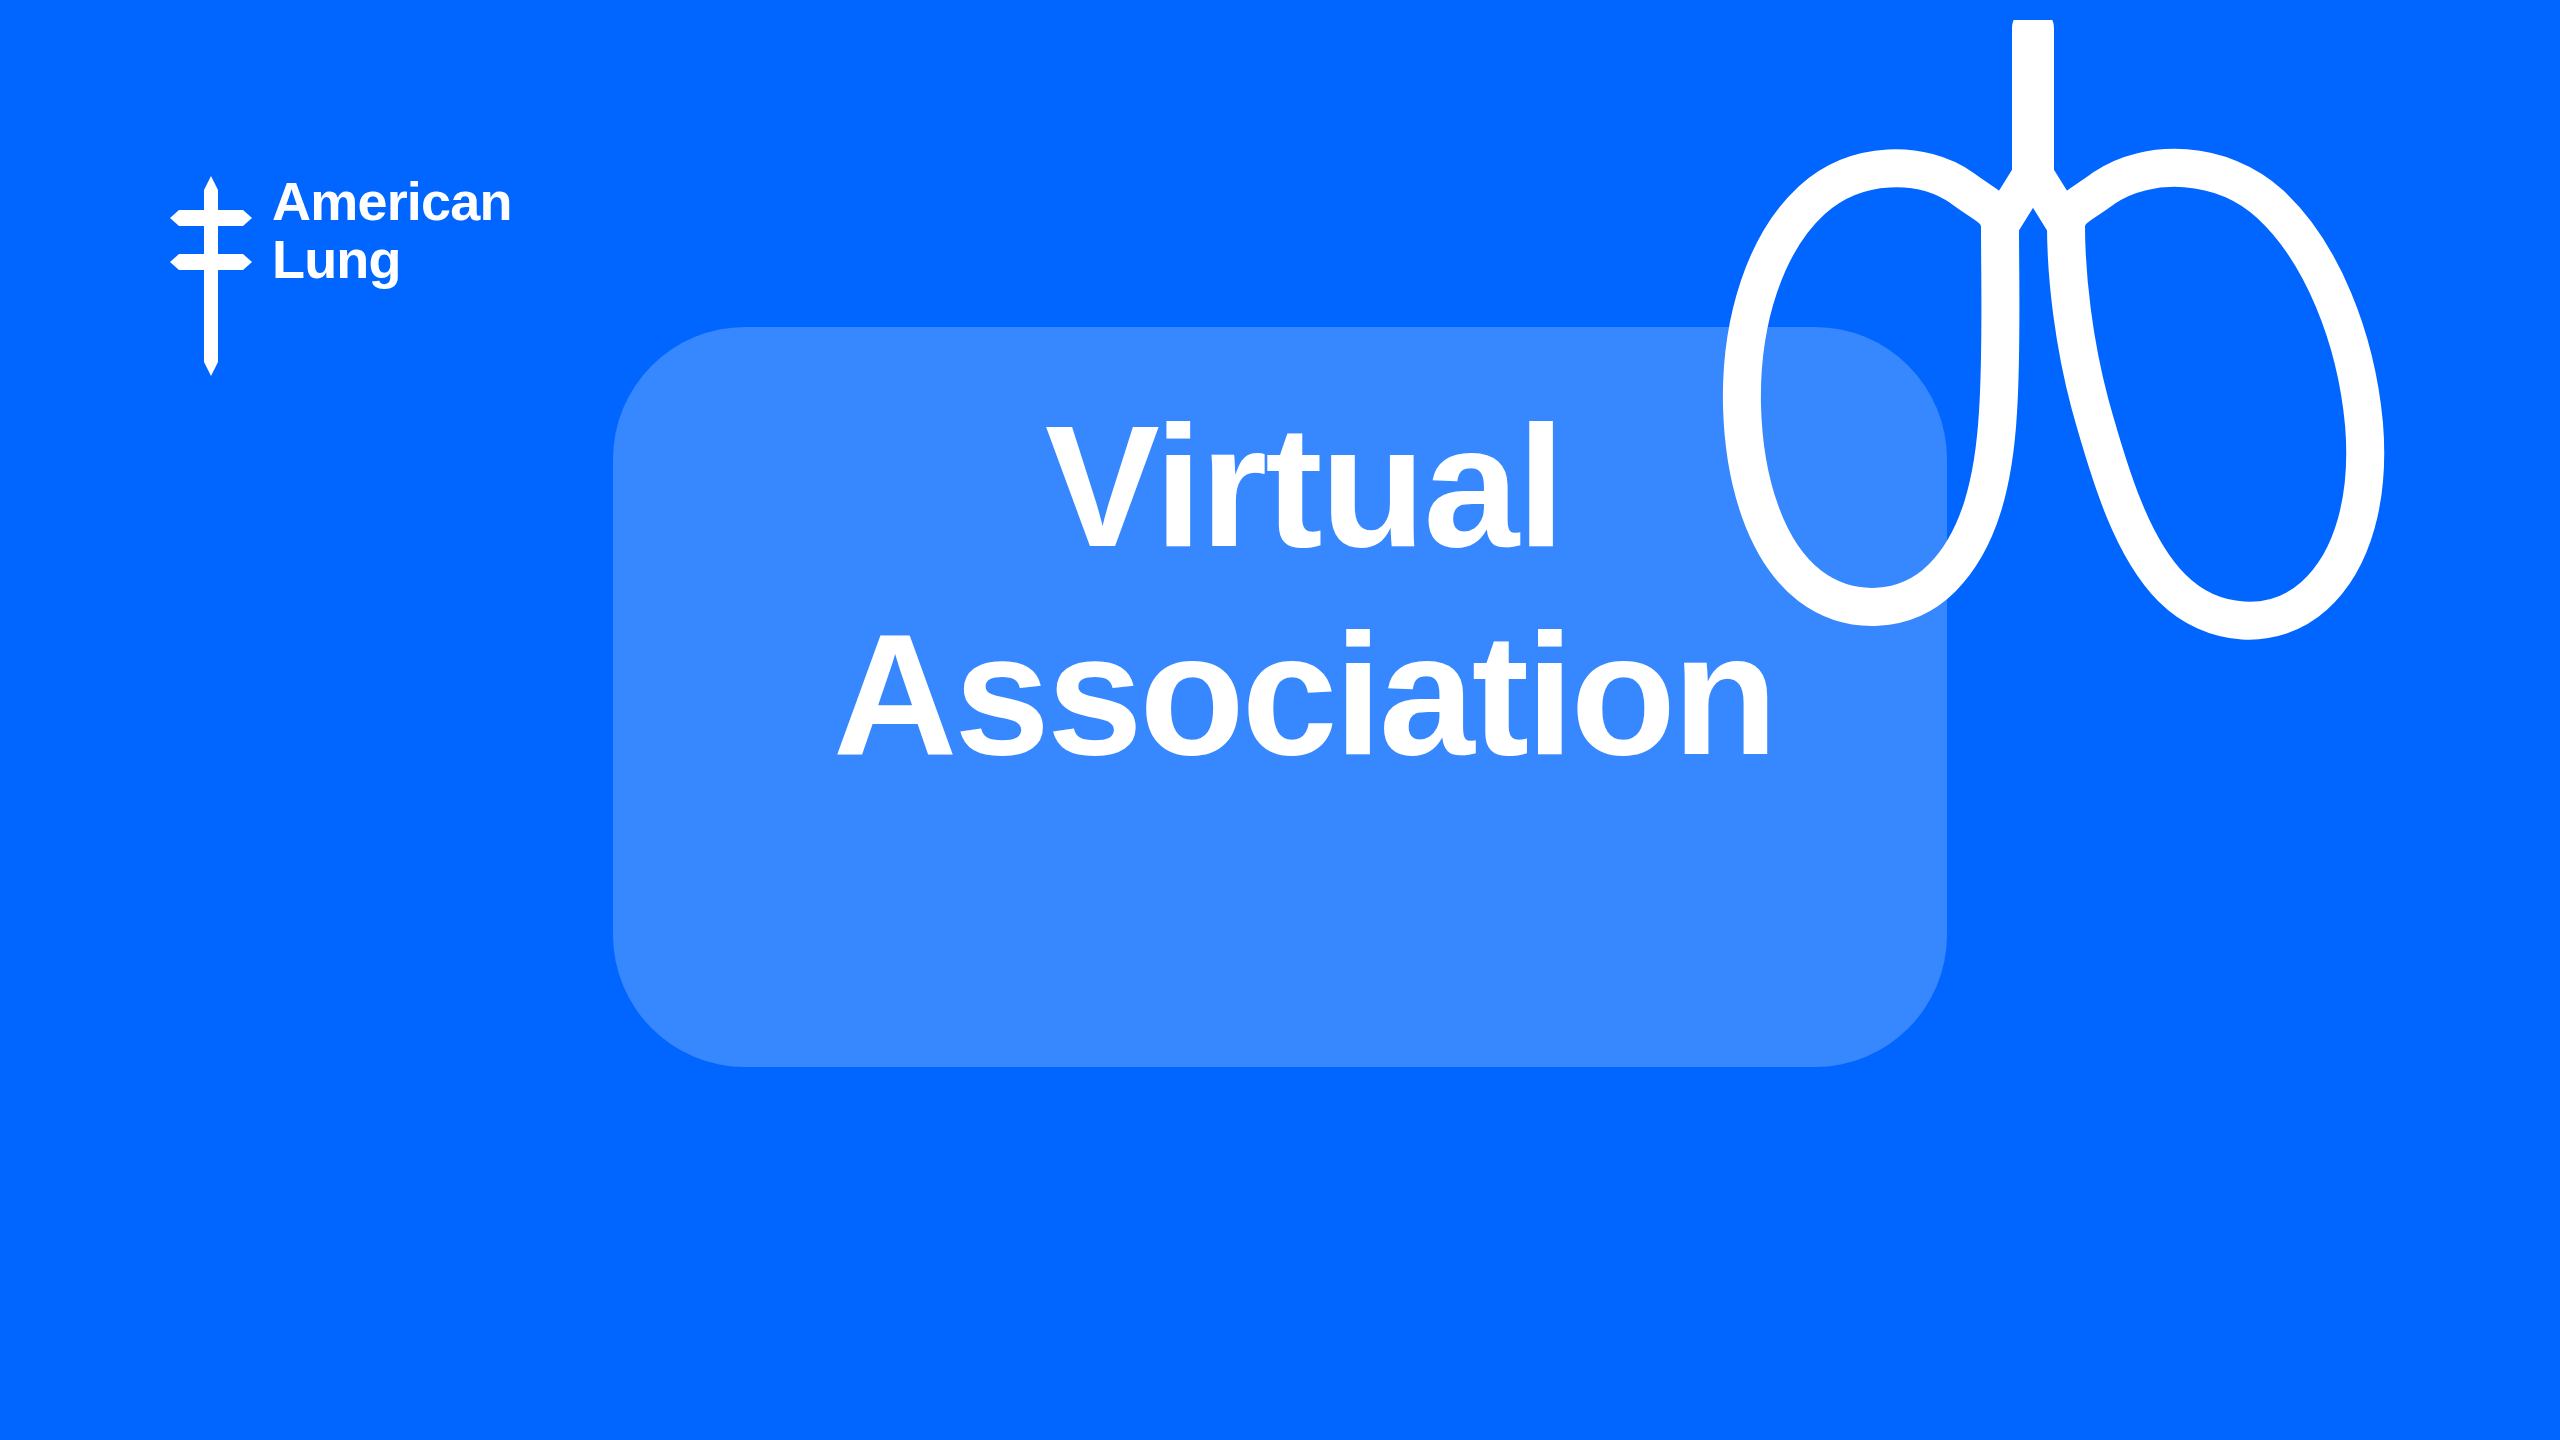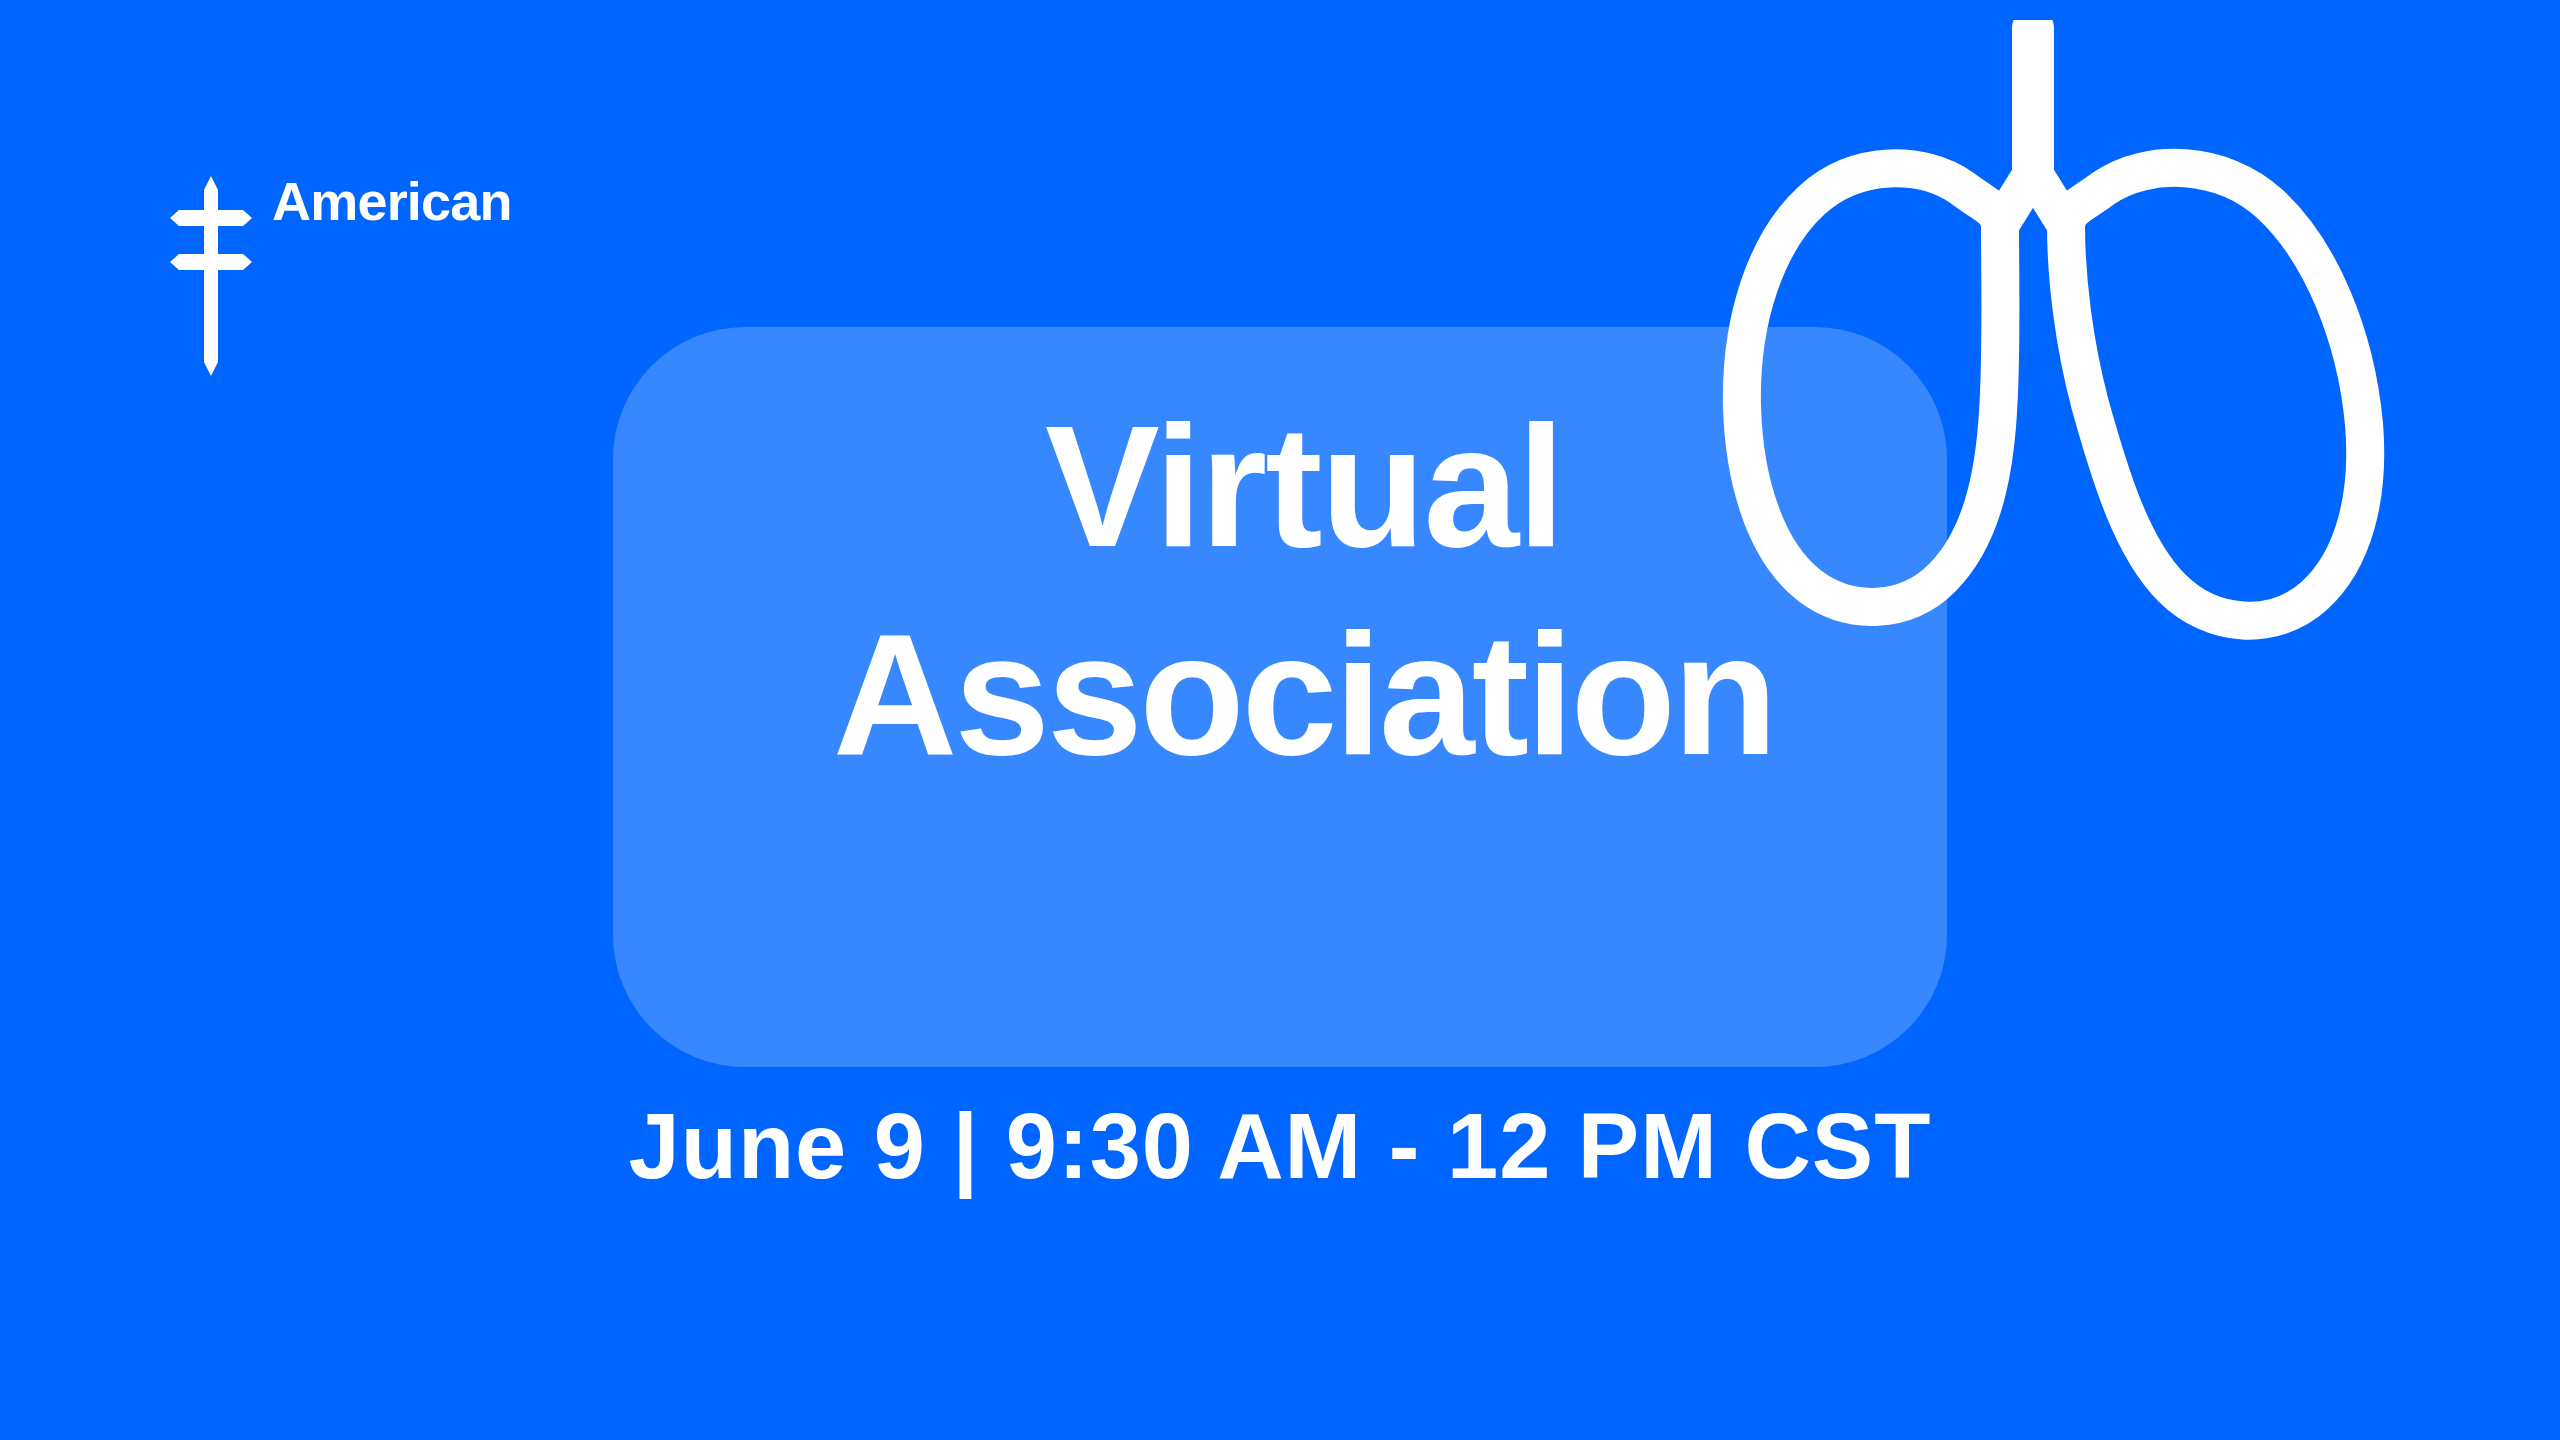--- a/index.html
+++ b/index.html
@@ -142,31 +142,31 @@
     </svg>
   </div>
 
   <div class="title-panel"></div>
 
   <div class="headline">
     <span class="headline-line line-virtual">Virtual</span>
     <span class="headline-line line-conference">Association</span>
   </div>
 
-  <div class="datetime">June 9  |  9:30 AM - 12 PM CST</div>
 
   <div class="logo">
     <div class="logo-mark">
       <svg viewBox="0 0 82 200" xmlns="http://www.w3.org/2000/svg" aria-hidden="true">
 
         <polygon fill="#ffffff" points="41,0 48,14 48,186 41,200 34,186 34,14"></polygon>
 
         <polygon fill="#ffffff" points="0,42 9,34 73,34 82,42 73,50 9,50"></polygon>
 
         <polygon fill="#ffffff" points="0,86 9,78 73,78 82,86 73,94 9,94"></polygon>
       </svg>
     </div>
     <div class="logo-words">
       <span>American</span>
+      <span>Lung</span>
     </div>
   </div>
 
 </div>
 
 </body></html>

